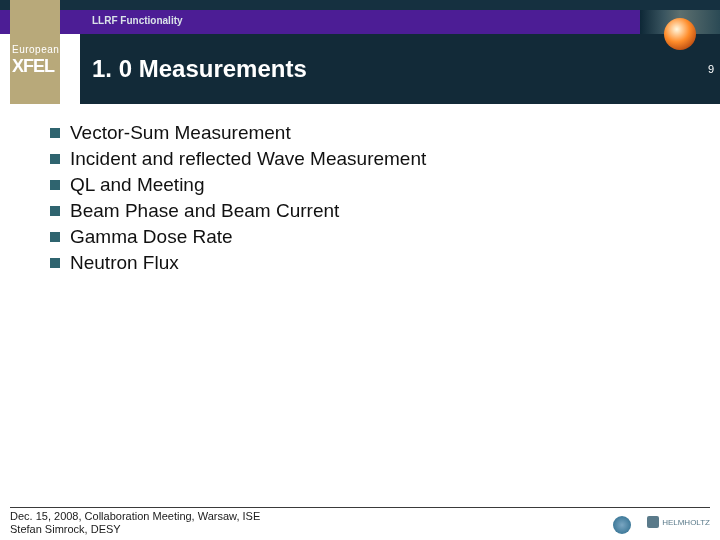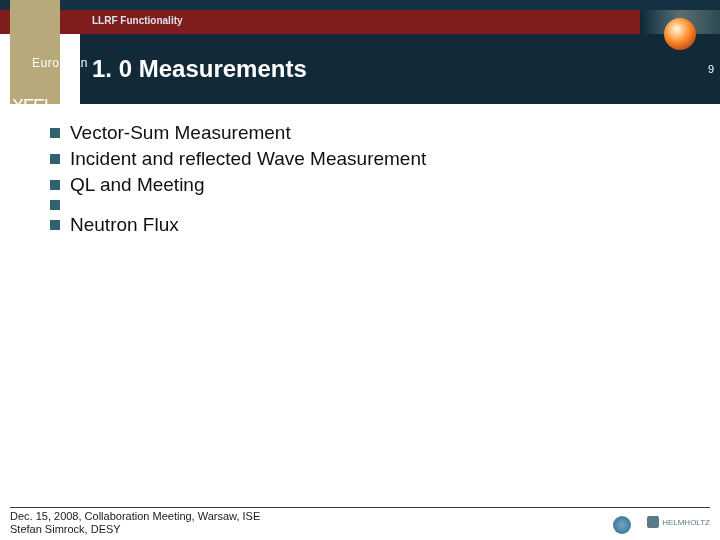--- a/index.html
+++ b/index.html
@@ -5,38 +5,38 @@
   * { margin: 0; padding: 0; box-sizing: border-box; }
   html, body { width: 720px; height: 540px; font-family: Arial, Helvetica, sans-serif; background: #fff; overflow: hidden; }
 
   .slide { position: relative; width: 720px; height: 540px; }
 
   
   .top-ribbon { position: absolute; top: 0; left: 0; width: 720px; height: 10px; background: #153040; }
   .top-ribbon .beige { position: absolute; left: 10px; top: 0; width: 50px; height: 10px; background: #b8a97a; }
 
   
-  .crumb-bar { position: absolute; top: 10px; left: 0; width: 720px; height: 24px; background: #7f1d1d; }
+  .crumb-bar { position: absolute; top: 10px; left: 0; width: 720px; height: 24px; background: #4c1d95; }
   .crumb-logo-col { position: absolute; left: 10px; top: 0; width: 50px; height: 24px; background: #b8a97a; }
   .crumb-bar .crumb { position: absolute; left: 92px; top: 5px; color: #d9e2e8; font-size: 10px; font-weight: bold; }
   .crumb-bar .right-art { position: absolute; right: 0; top: 0; width: 80px; height: 24px; background: linear-gradient(90deg,#0d2736 0%, #3a5560 30%, #5c6f6f 50%, #2b4a55 100%); }
 
   
   .title-bar { position: absolute; top: 34px; left: 0; width: 676px; height: 70px; }
   .title-left { position: absolute; left: 10px; top: 0; width: 50px; height: 70px; background: #b8a97a; }
   .title-main { position: absolute; left: 80px; top: 0; width: 560px; height: 70px; background: #122a38; display: flex; align-items: center; padding-left: 12px; }
   .title-main h1 { color: #fff; font-size: 24px; font-weight: bold; }
   .title-right { position: absolute; left: 640px; top: 0; width: 80px; height: 70px; background: #122a38; display: flex; align-items: center; justify-content: flex-end; padding: 6px; }
   .slide-number { color: #fff; font-size: 11px; }
   .title-right .orb { position: absolute; top: -16px; left: 24px; width: 32px; height: 32px; border-radius: 50%; background: radial-gradient(circle at 40% 35%, #fff8e0 0%, #ff8c2a 45%, #b84a10 80%); }
 
   
   .logo { position: absolute; left: 10px; top: 44px; width: 62px; height: 50px; }
-  .logo .european { color: #fff; font-size: 12px; letter-spacing: 0.5px; position: absolute; top: 12px; left: 2px; margin-left: 20px; }
-  .logo .xfel { color: #fff; font-weight: 400; font-size: 18px; position: absolute; top: 12px; left: 2px; letter-spacing: -1px; margin-top: 40px; }
+  .logo .european { color: #fff; font-size: 10px; letter-spacing: 0.5px; position: absolute; top: 0; left: 2px; }
+  .logo .xfel { color: #fff; font-weight: 700; font-size: 18px; position: absolute; top: 12px; left: 2px; letter-spacing: -1px; }
 
   
   .content { position: absolute; top: 118px; left: 50px; width: 620px; }
   .content ul { list-style: none; }
   .content li { font-size: 19px; color: #111; margin: 4px 0; display: flex; align-items: center; }
   .bullet-box { width: 10px; height: 10px; background: #2f646f; margin-right: 10px; flex: 0 0 auto; }
 
   
   .footer-line { position: absolute; bottom: 32px; left: 10px; width: 700px; height: 1px; background: #3a3a3a; }
   .footer-text { position: absolute; bottom: 4px; left: 10px; width: 500px; font-size: 11px; color: #1a1a1a; line-height: 1.2; }
@@ -86,20 +86,25 @@
       <li>
           <span class="bullet-box"></span>
           <span>Incident and reflected Wave Measurement</span>
         </li>
       <li>
           <span class="bullet-box"></span>
           <span>QL and Meeting</span>
         </li>
       <li>
           <span class="bullet-box"></span>
+          <span>Beam Phase and Beam Current</span>
+        </li>
+      <li>
+          <span class="bullet-box"></span>
+          <span>Gamma Dose Rate</span>
         </li>
       <li>
           <span class="bullet-box"></span>
           <span>Neutron Flux</span>
         </li>
     </ul>
   </div>
 
   <div class="footer-line"></div>
   <div class="footer-text">

